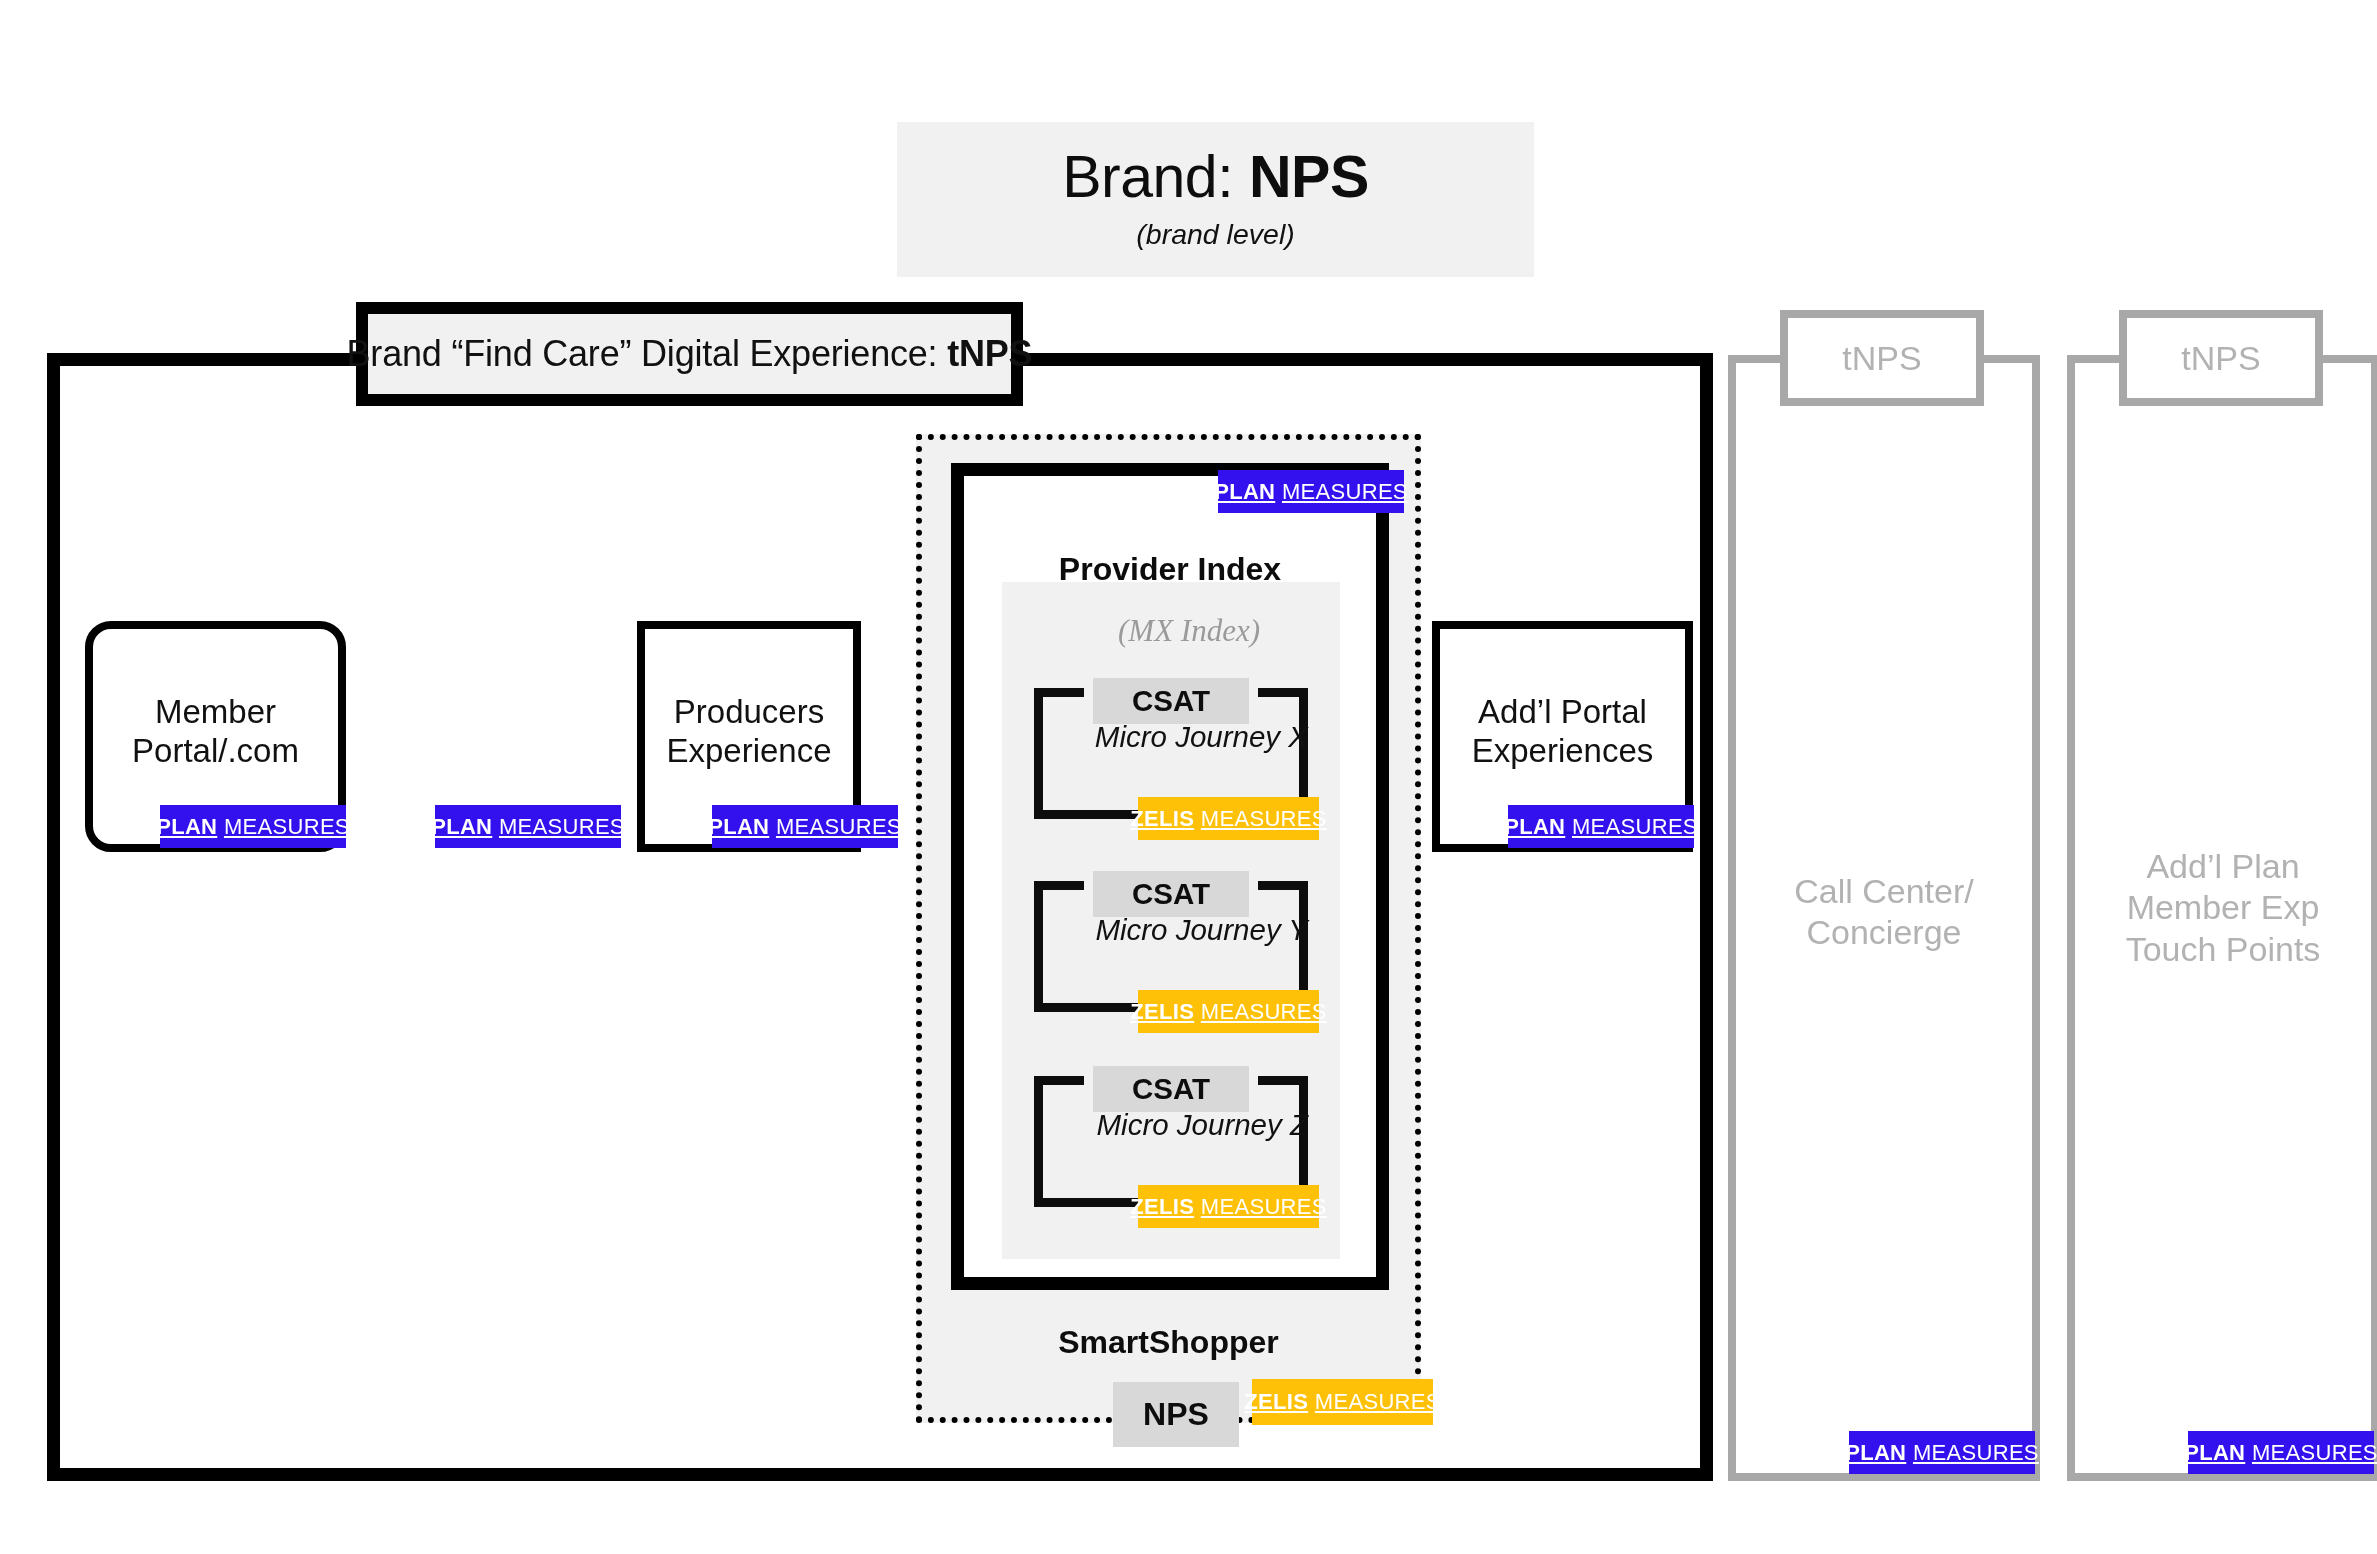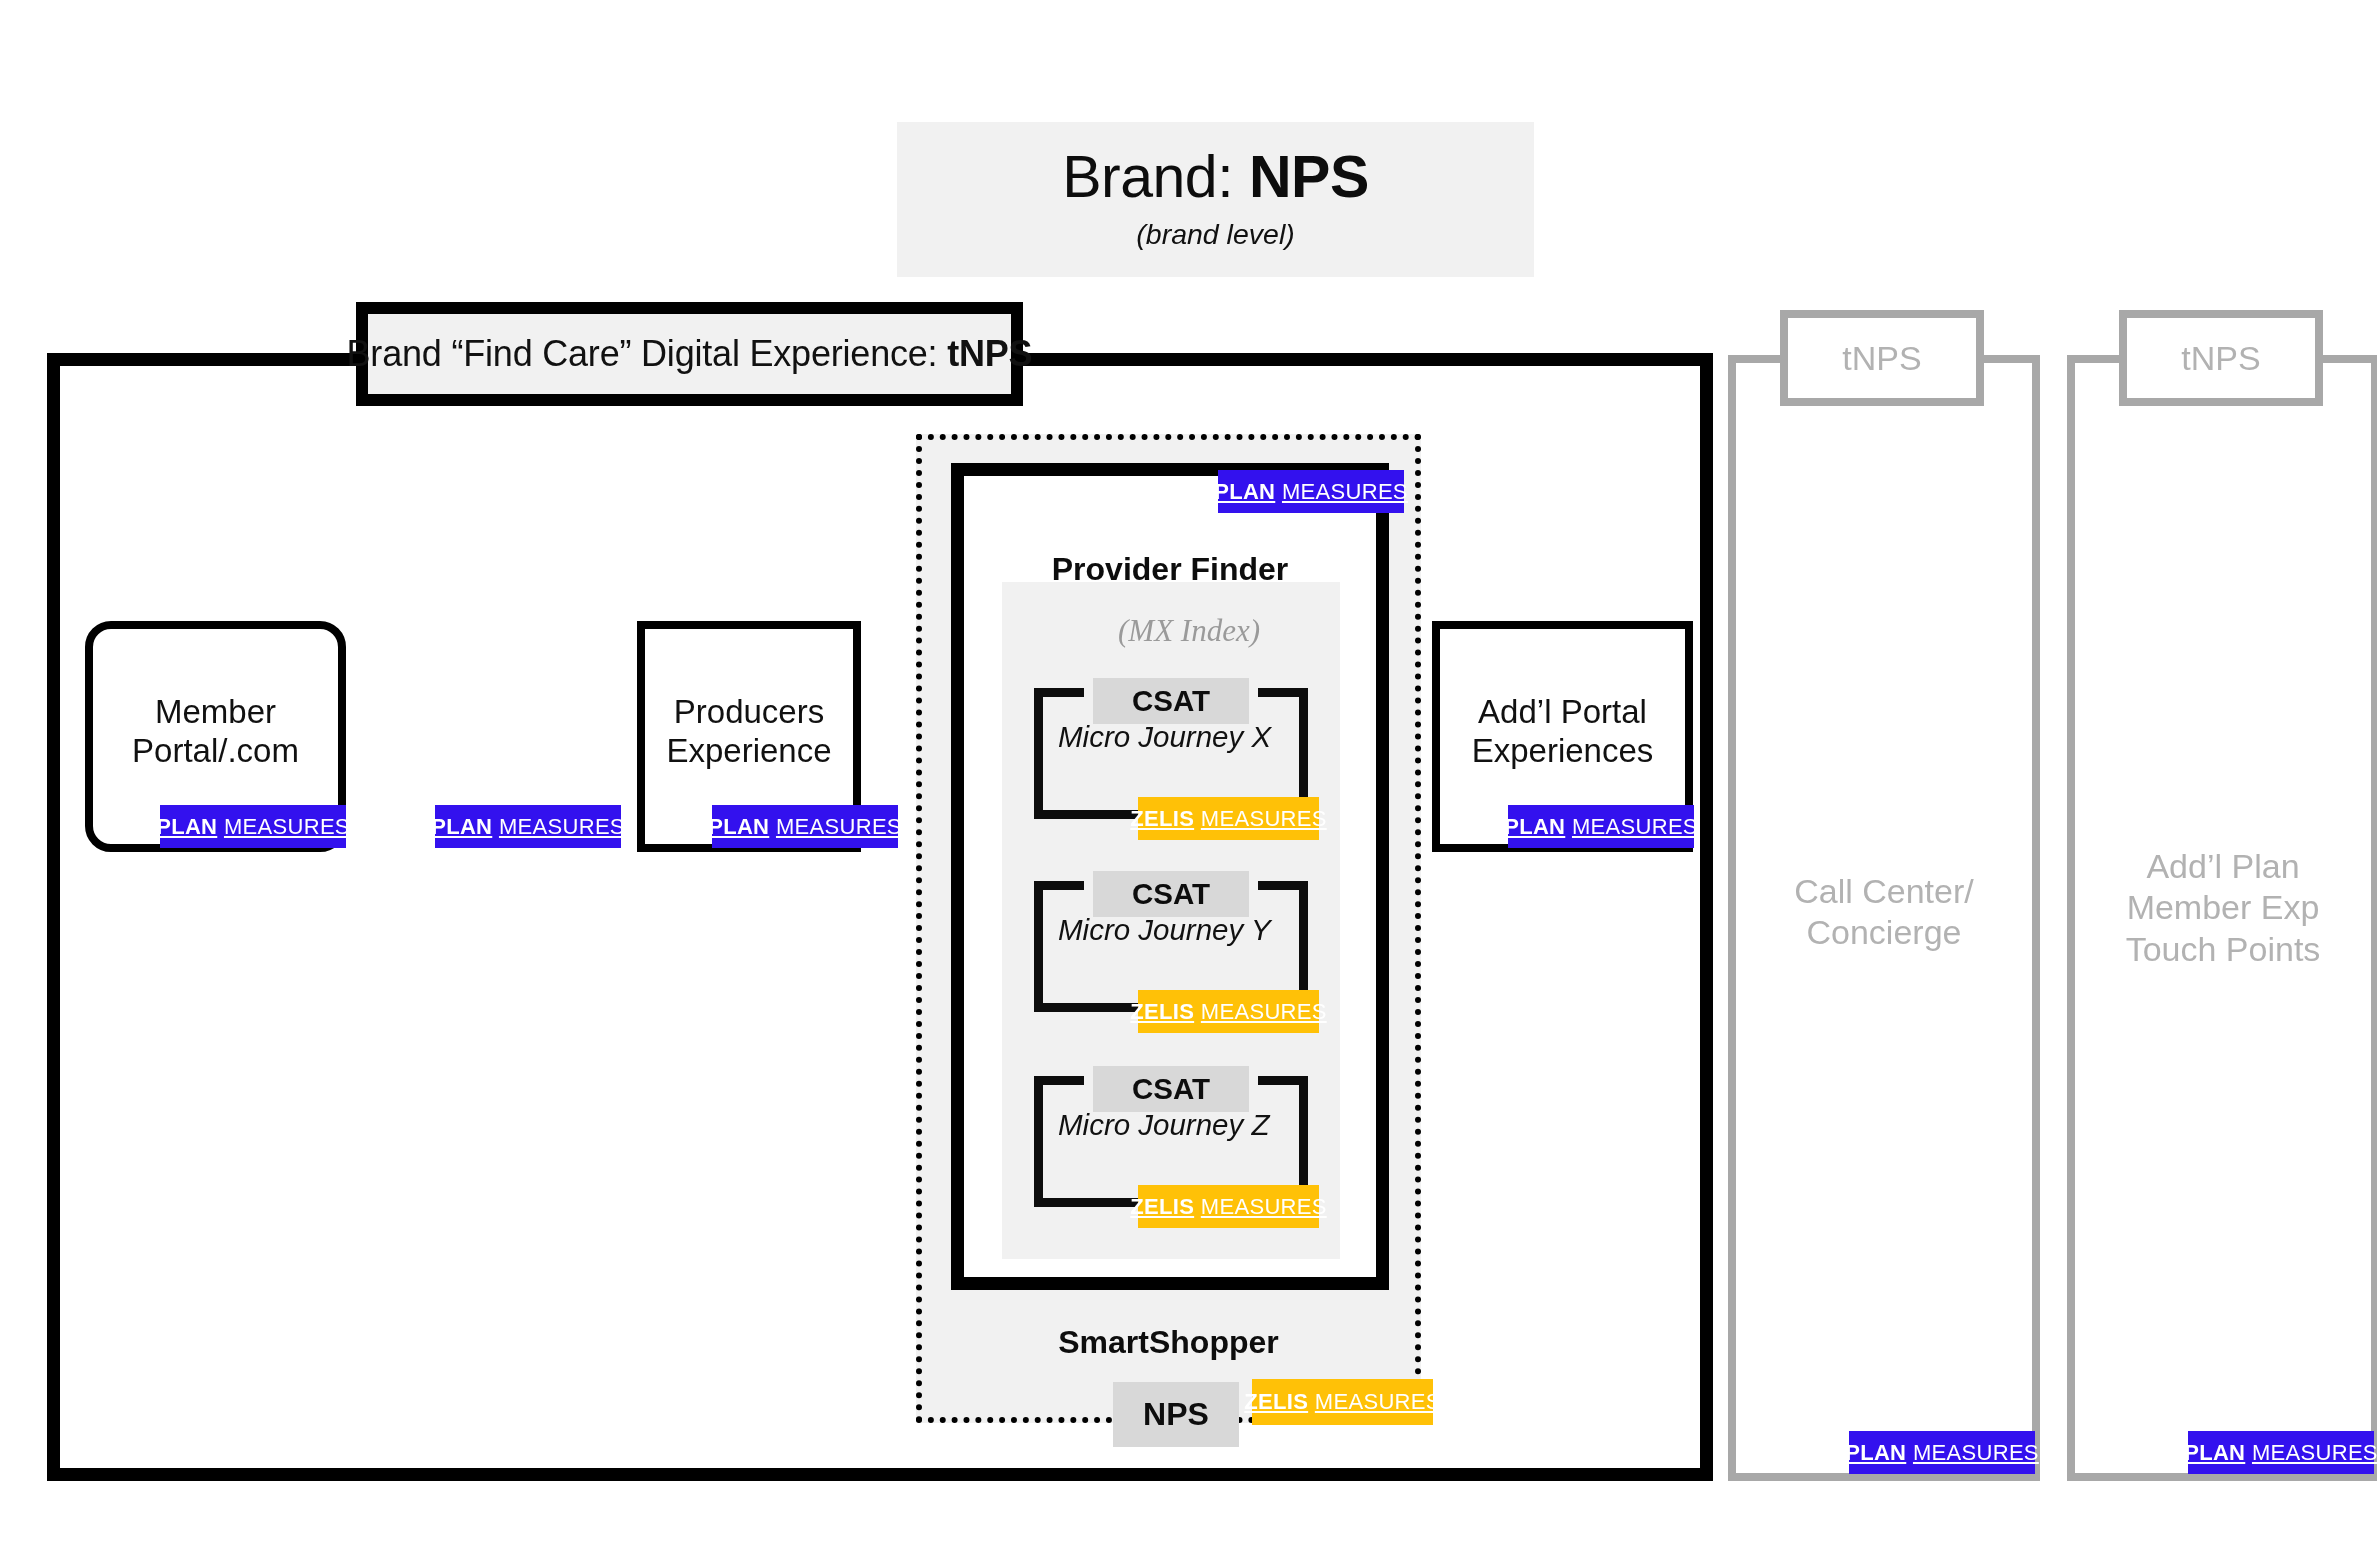--- a/index.html
+++ b/index.html
@@ -202,21 +202,21 @@
   .mj-border-left  { left: 0;   top: 0;    width: 8.6px;  height: 100%; }
   .mj-border-right { right: 0;  top: 0;    width: 8.6px;  height: 100%; }
   .mj-border-bottom{ left: 0;   bottom: 0; width: 100%; height: 8.6px; }
   .mj-border-top-l { left: 0;   top: 0;    width: 50px; height: 8.6px; }
   .mj-border-top-r { right: 0;  top: 0;    width: 50px; height: 8.6px; }
 
   .mj-label {
     position: absolute;
     left: 0; right: 0;
     top: 32px;
-    text-align: left;
+    text-align: right;
     font-size: 29.5px;
     font-style: italic;
     color: #111;
     font-weight: 400;
     padding-left: 24px;
   }
   .csat-chip {
     position: absolute;
     left: 1093px;
     width: 156px;
@@ -330,21 +330,21 @@
     <div class="exp-label">Add’l Portal<br>Experiences</div>
   </div>
   <div class="badge plan" style="left:1508px; top:805px; width:186px; height:43px;">
     <b>PLAN</b>
       <span>MEASURES</span>
   </div>
 
   <div class="pf-dotted"></div>
 
   <div class="pf-black">
-    <div class="pf-title">Provider Finder</div>
+    <div class="pf-title">Provider Index</div>
   </div>
 
   <div class="badge plan" style="left:1218px; top:470px; width:186px; height:43px;">
     <b>PLAN</b>
       <span>MEASURES</span>
   </div>
 
   <div class="mx-panel-full"></div>
   <div class="mx-label">(MX Index)</div>
 

